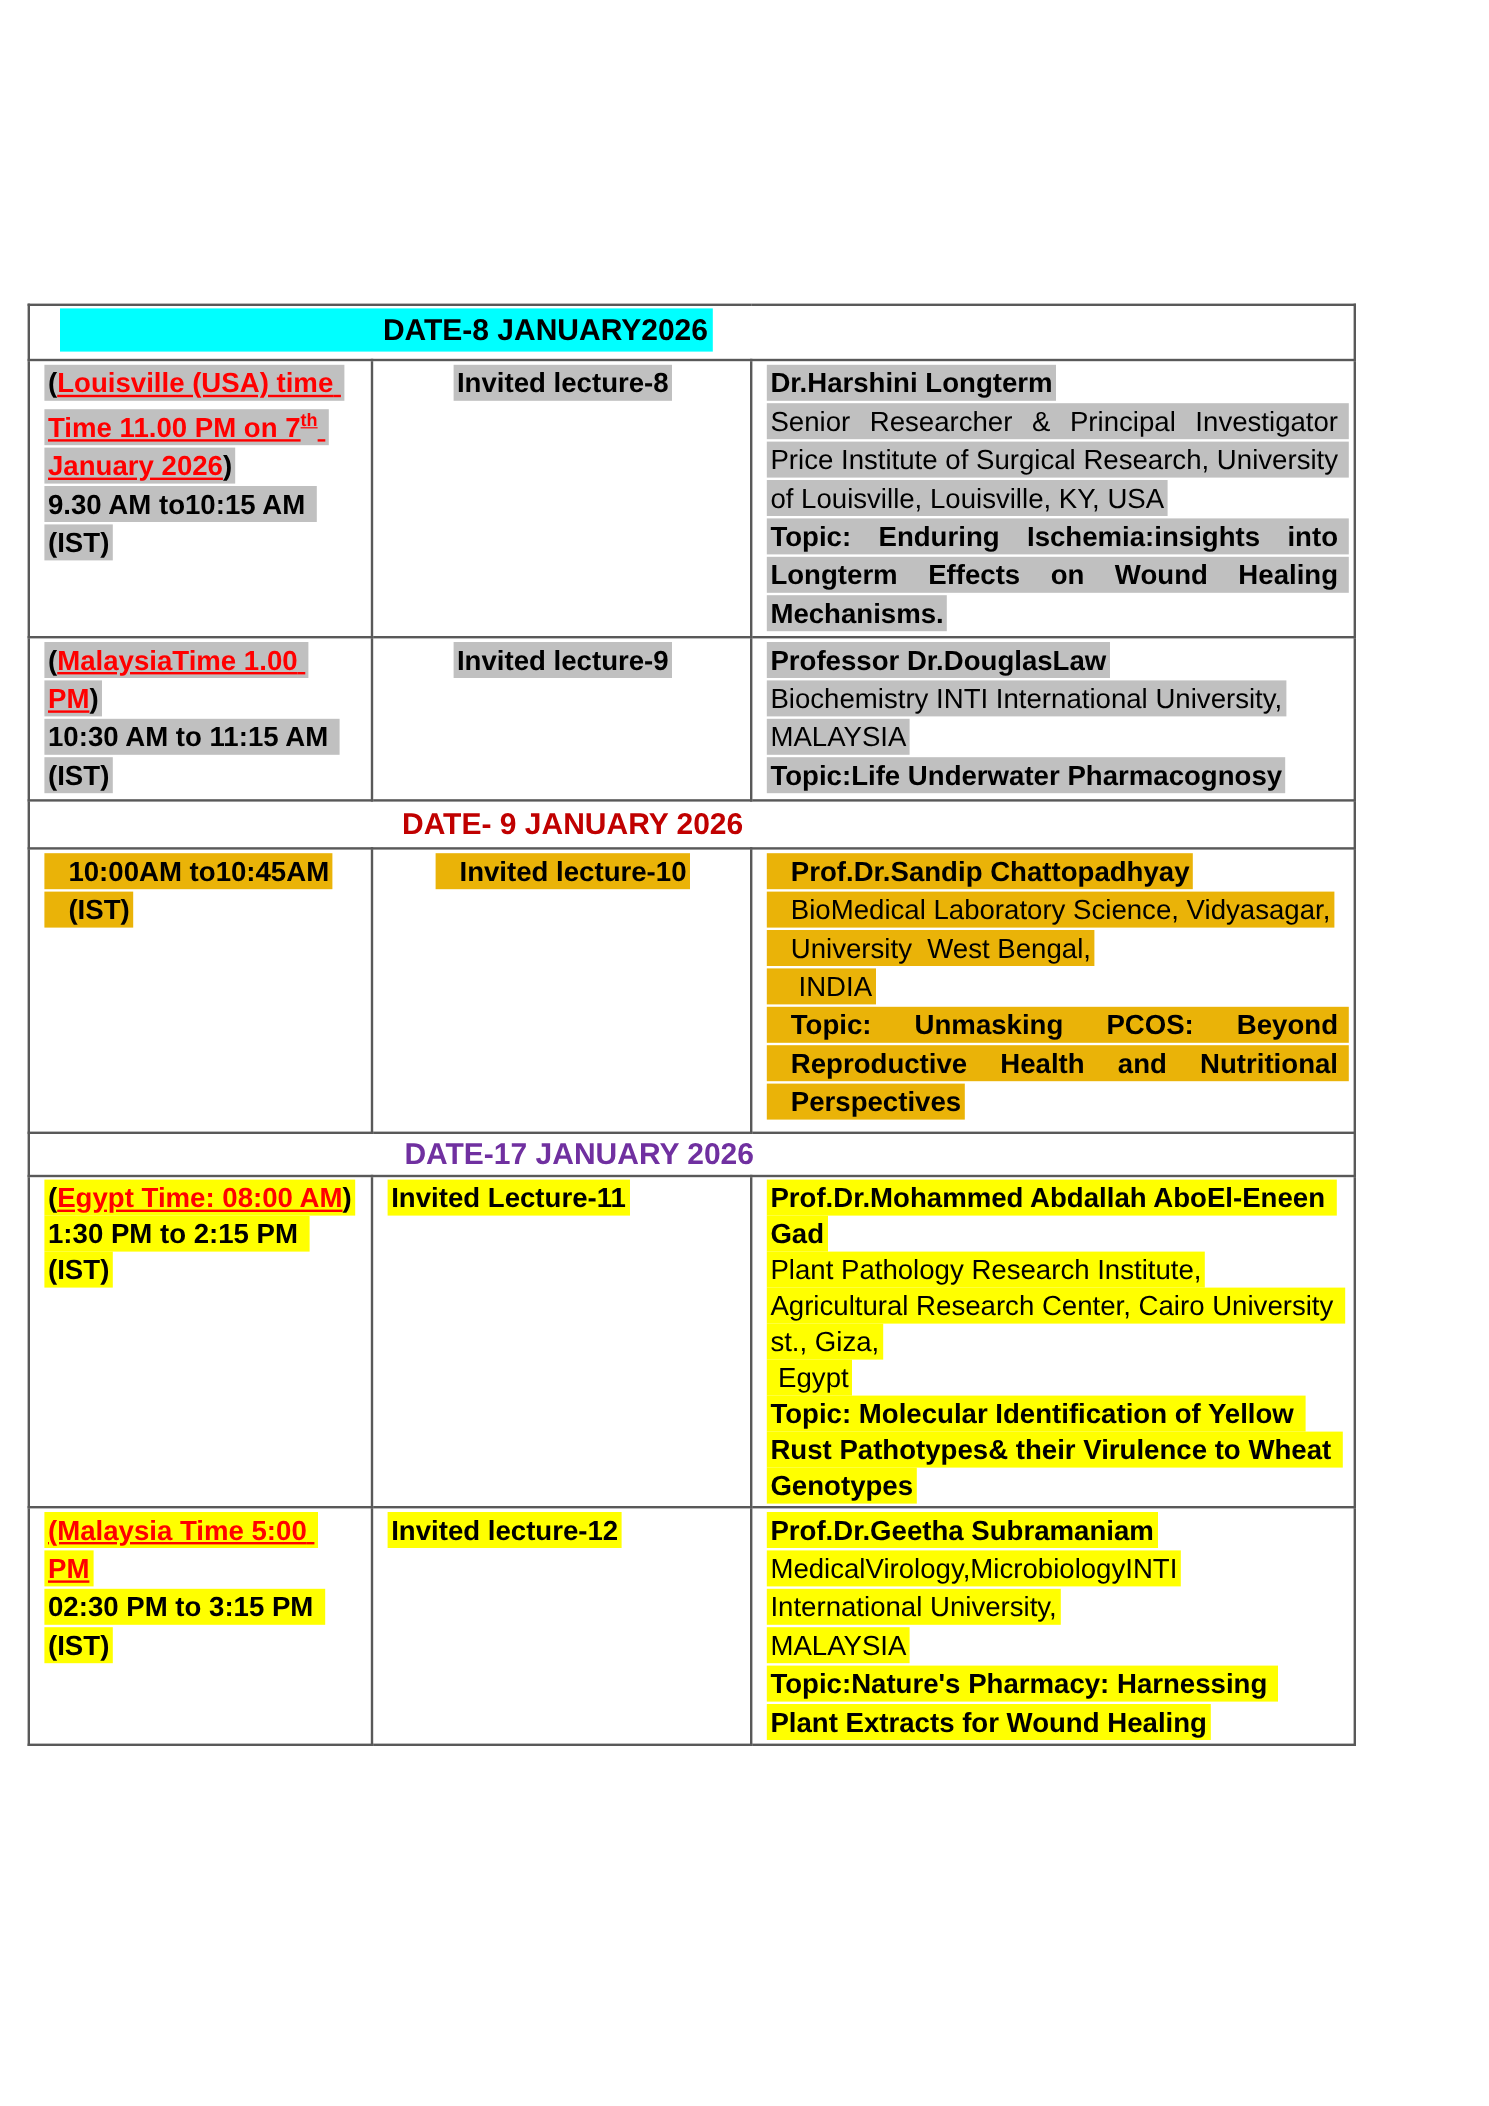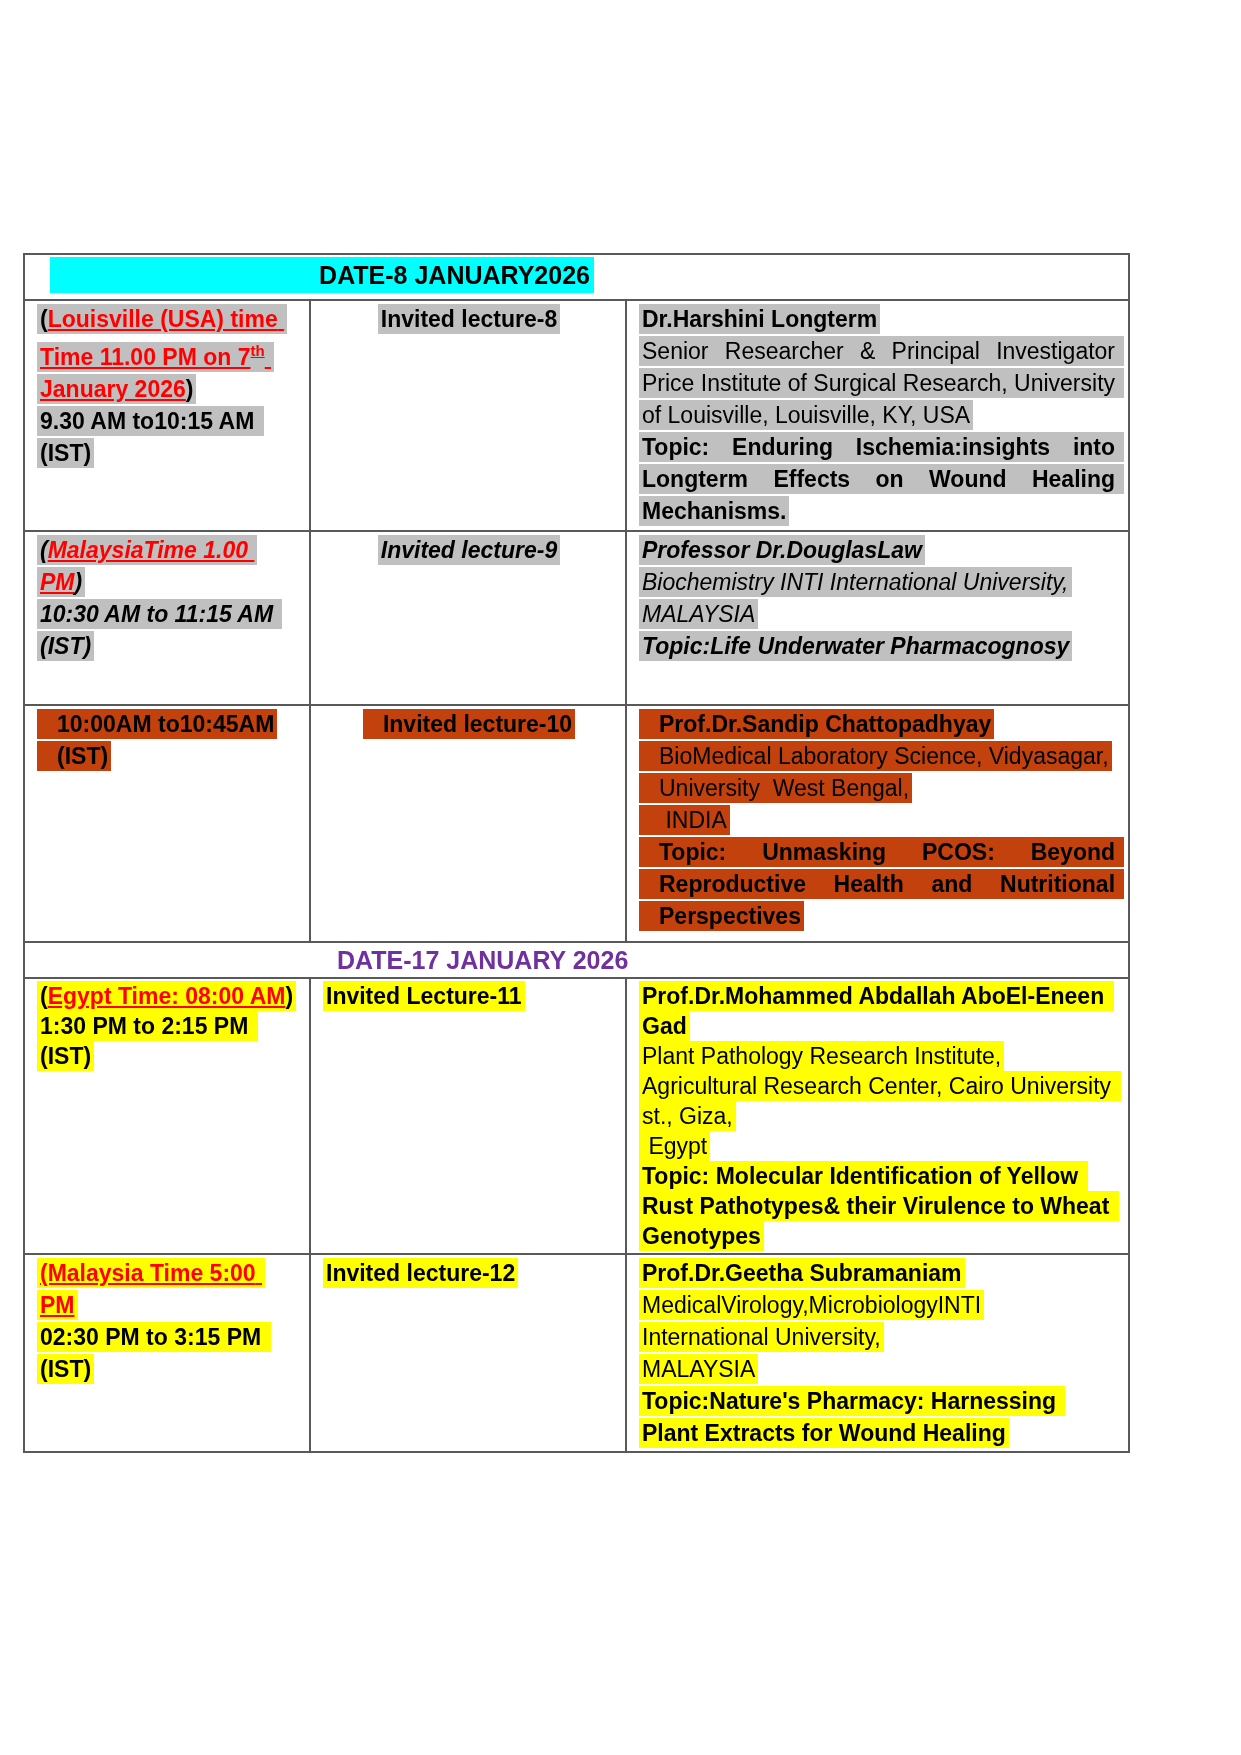--- a/index.html
+++ b/index.html
@@ -22,42 +22,42 @@
     vertical-align:top;
     padding:2px 10px 2px 12px;
     font-size:23px;
     line-height:32px;
   }
   .b{font-weight:bold;}
   
   .hl{white-space:pre-wrap;padding:2px 3px;
       -webkit-box-decoration-break:clone;box-decoration-break:clone;}
   .hl-gray{background:#C0C0C0;}
-  .hl-cyan{background:#c2410c;padding-left:20px;}
+  .hl-cyan{background:#eab308;padding-left:20px;}
   .hl-yellow{background:#FFFF00;}
   .red-u{color:#FF0000;text-decoration:underline;text-decoration-color:#FF0000;}
   sup.red-u{font-size:15px;}
   .just{text-align:justify;}
   .lbl-center{text-align:center;}
   
   td.daterow{padding:3px 0 3px 0;margin-top:24px;}
   .d8wrap{padding-left:13px;}
   .d8bar{
     display:inline-block;width:540px;
     background:#00FFFF;
     text-align:right;
     font-weight:bold;font-size:25px;line-height:36px;
     padding-right:4px;
   }
   .d9txt{color:#C00000;font-weight:bold;font-size:25px;line-height:34px;padding-left:298px;}
   .d17txt{color:#7030A0;font-weight:bold;font-size:25px;line-height:30px;padding-left:300px;}
   
   tr.r-d8{height:46px;}
   tr.r-l8{height:231px;margin-left:39px;}
-  tr.r-l9{height:174px;font-style:italic;}
+  tr.r-l9{height:136px;}
   tr.r-d9{height:40px;}
   tr.r-l10{height:237px;}
   tr.r-d17{height:36px;}
   tr.r-l11{height:276px;}
   tr.r-l12{height:195px;}
   tr.r-l11 td{line-height:30px;}
   td.c3-indent{padding-left:22px;margin-left:14px;}
 </style>
 </head>
 <body>
@@ -101,20 +101,25 @@
         <span class="hl hl-gray">Invited lecture-9</span>
       </td>
       <td>
         <div class="b"><span class="hl hl-gray">Professor Dr.DouglasLaw</span></div>
         <div><span class="hl hl-gray">Biochemistry INTI International University,</span></div>
         <div><span class="hl hl-gray">MALAYSIA</span></div>
         <div class="b"><span class="hl hl-gray">Topic:Life Underwater Pharmacognosy</span></div>
       </td>
     </tr>
 
+    <tr class="r-d9">
+      <td colspan="3" class="daterow">
+        <div class="d9txt">DATE- 9 JANUARY 2026</div>
+      </td>
+    </tr>
 
     <tr class="r-l10">
       <td>
         <div class="b"><span class="hl hl-cyan">10:00AM to10:45AM</span></div>
         <div class="b"><span class="hl hl-cyan">(IST)</span></div>
       </td>
       <td class="lbl-center b">
         <span class="hl hl-cyan">Invited lecture-10</span>
       </td>
       <td>

